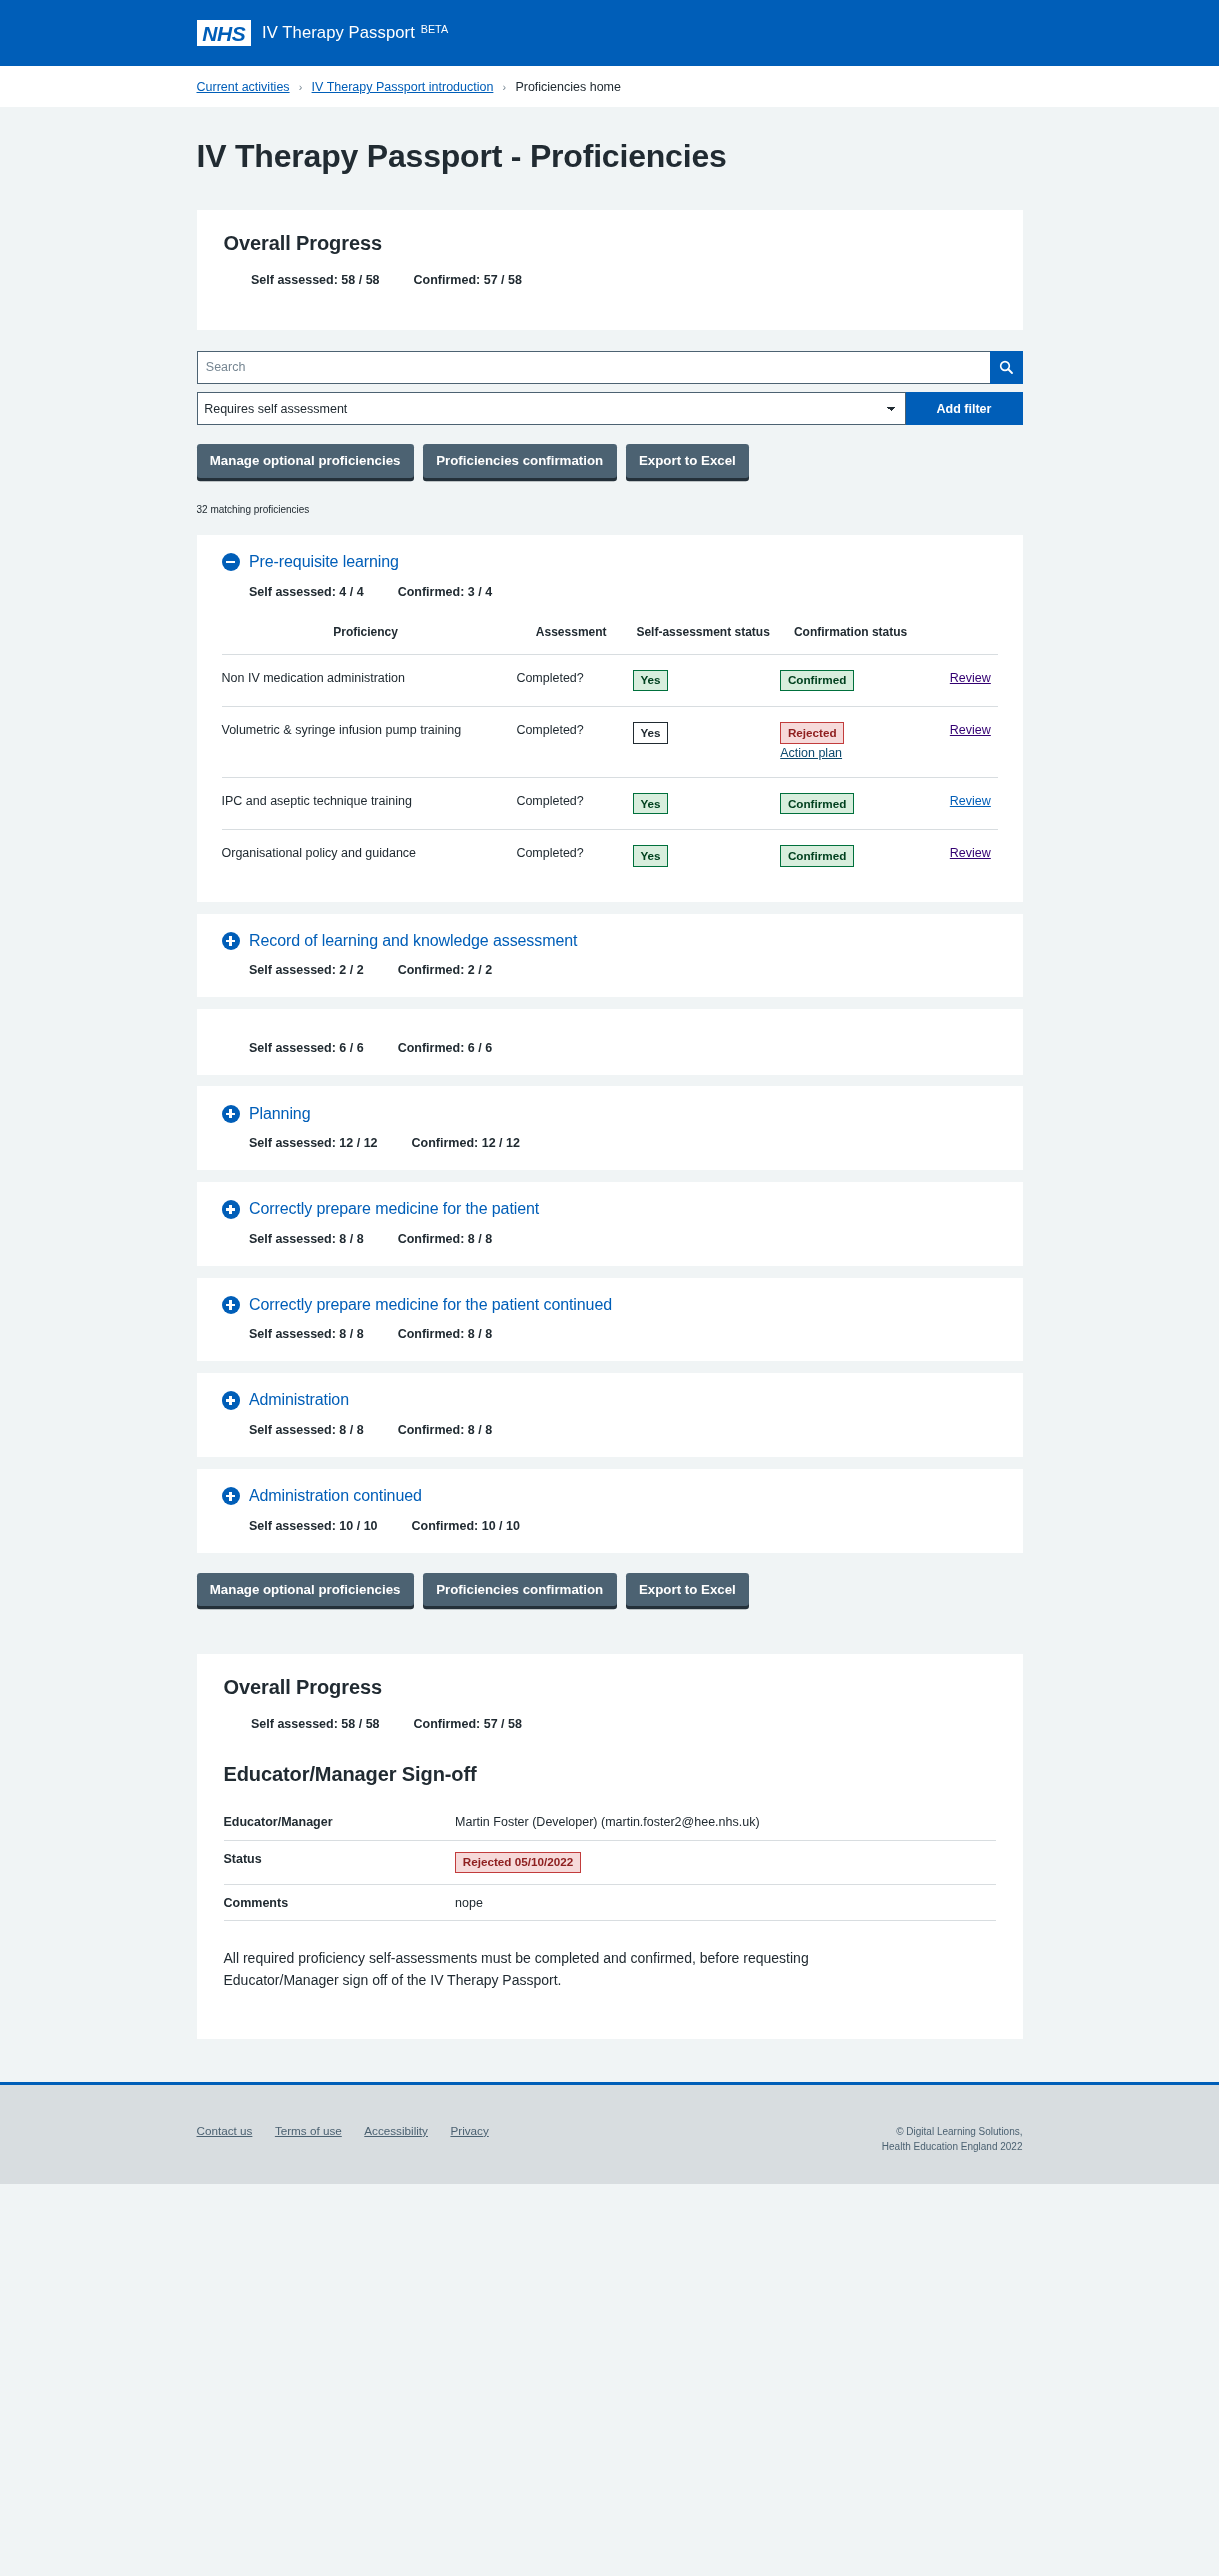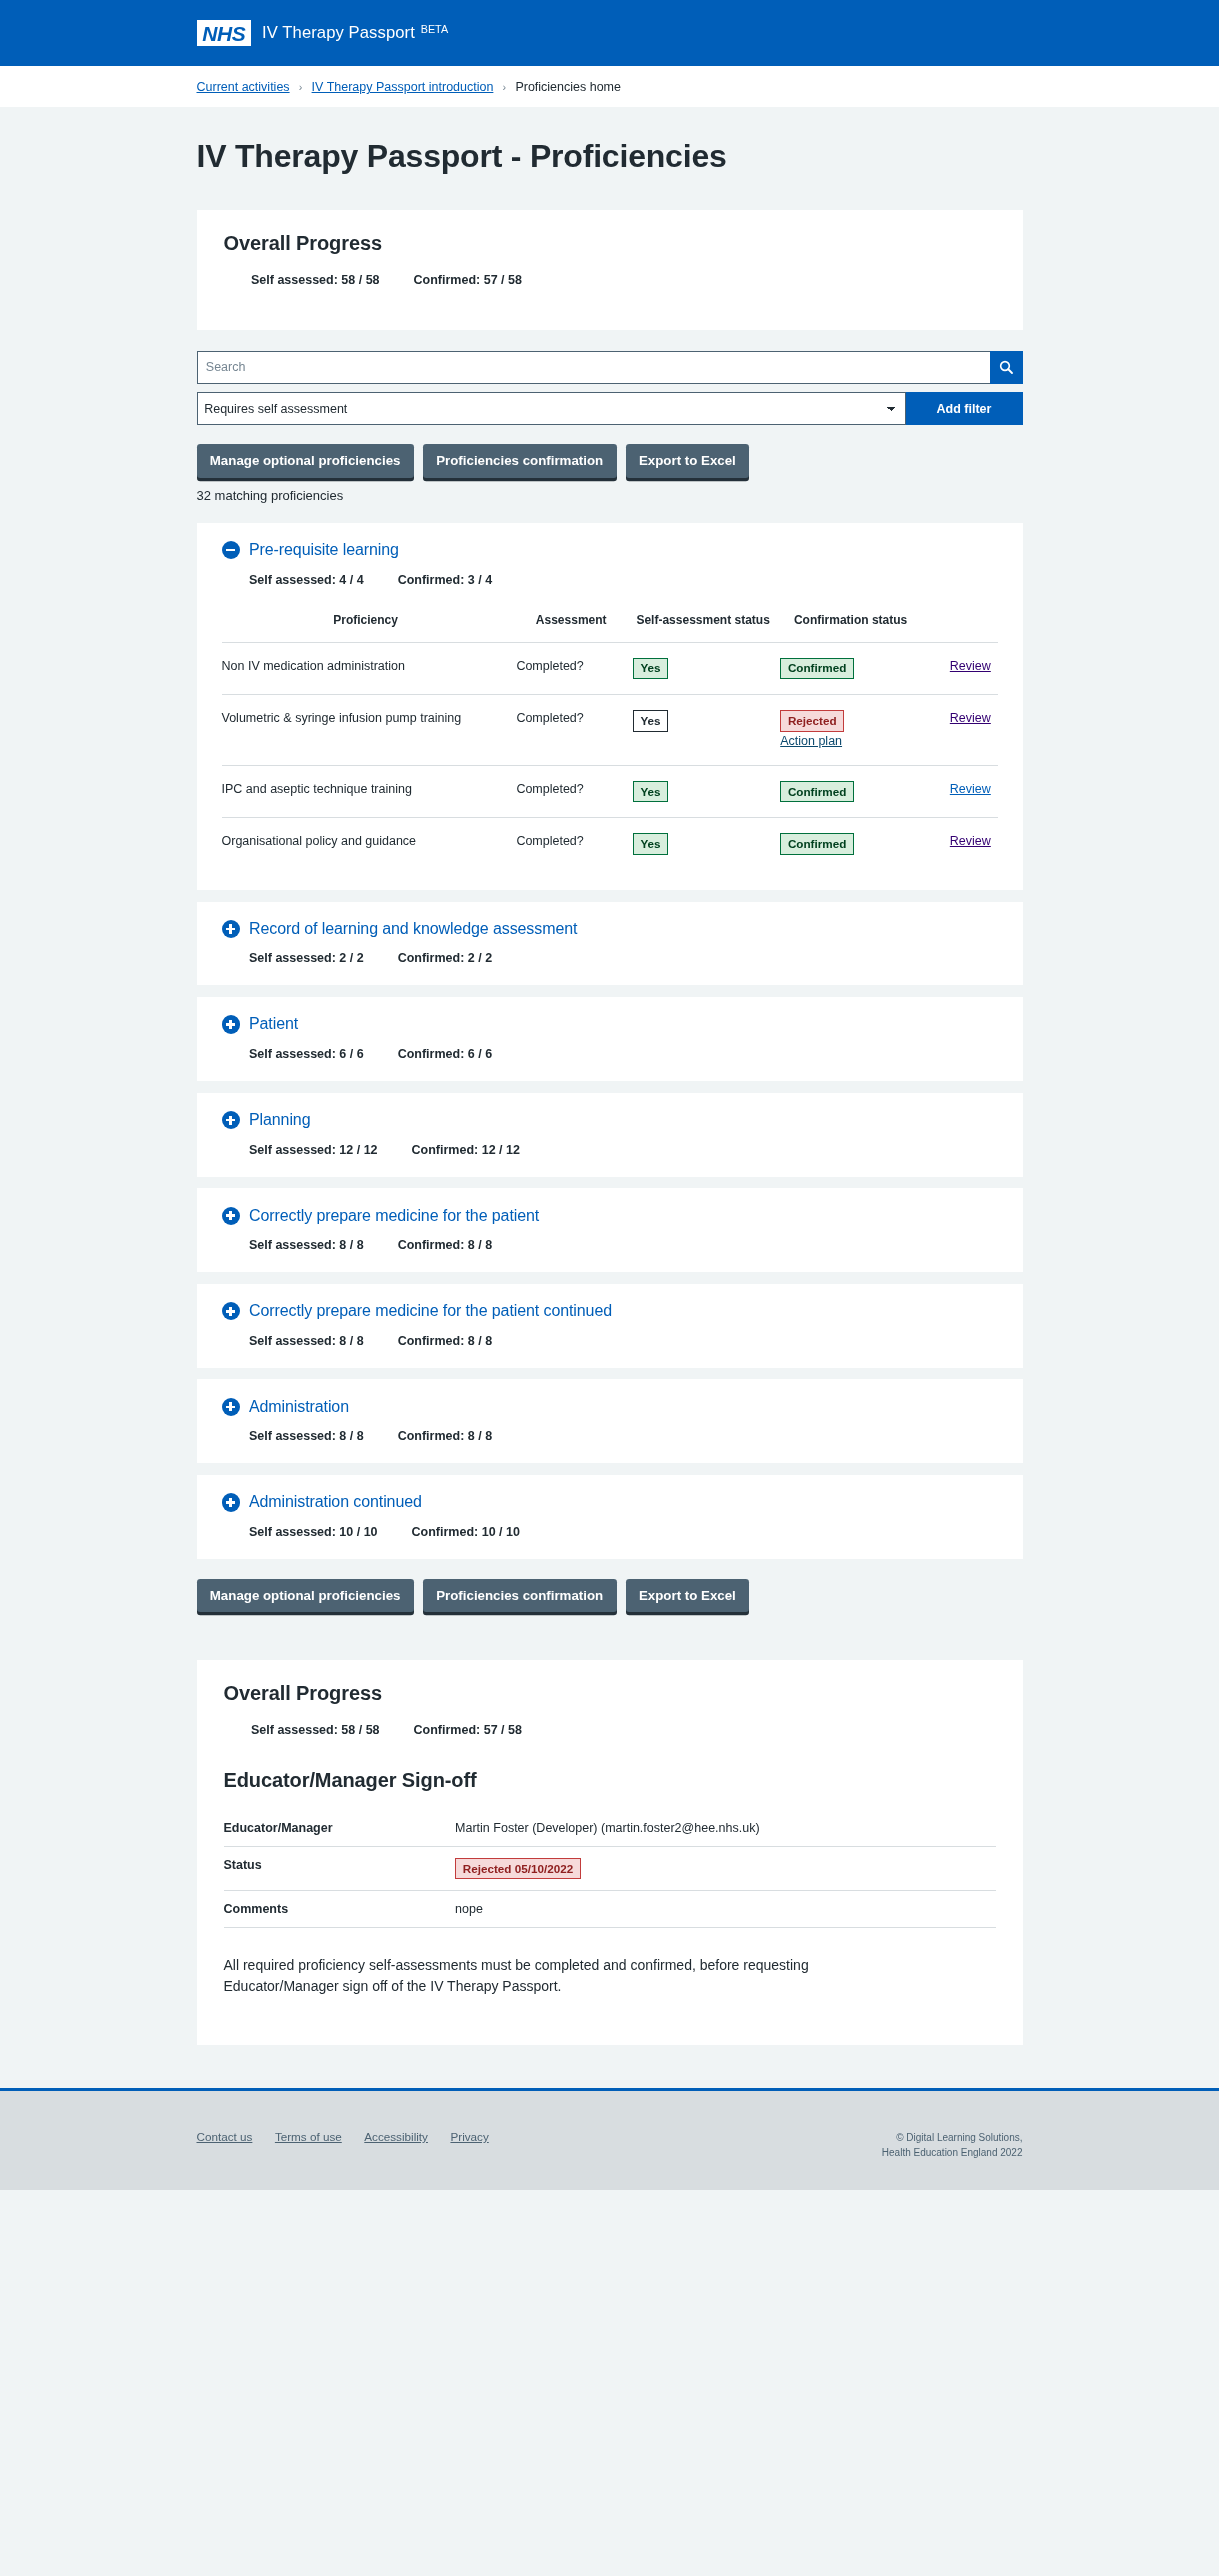--- a/index.html
+++ b/index.html
@@ -190,22 +190,22 @@
     border-radius: 3.3px;
     box-shadow: 0 3.3px 0 #243039;
     font-size: 13.3px;
     font-weight: 700;
     font-family: "Liberation Sans", sans-serif;
     padding: 9.2px 13.3px 8.3px 13.3px;
     cursor: pointer;
     line-height: 1.2;
   }
   .match-count {
-    font-size: 13px;
-    margin-top: 10px;
+    font-size: 10px;
+    margin-top: 26px;
   }
 
   
   .accordion { margin-top: 20px; }
   .acc-section {
     background: #ffffff;
     padding: 18.3px 25px 20px 25px;
     margin-bottom: 11.7px;
   }
   .acc-head {
@@ -527,29 +527,20 @@
         </span>
         <span class="acc-title">Record of learning and knowledge assessment</span>
       </div>
       <div class="acc-progress">
         <span class="p-self">Self assessed: 2 / 2</span>
         <span>Confirmed: 2 / 2</span>
       </div>
     </div>
 
     <div class="acc-section">
-      <div class="acc-head">
-        <span class="acc-icon">
-          <span class="acc-icon-inner">
-              <span class="bar-h"></span>
-              <span class="bar-v"></span>
-            </span>
-        </span>
-        <span class="acc-title">Patient</span>
-      </div>
       <div class="acc-progress">
         <span class="p-self">Self assessed: 6 / 6</span>
         <span>Confirmed: 6 / 6</span>
       </div>
     </div>
 
     <div class="acc-section">
       <div class="acc-head">
         <span class="acc-icon">
           <span class="acc-icon-inner">

